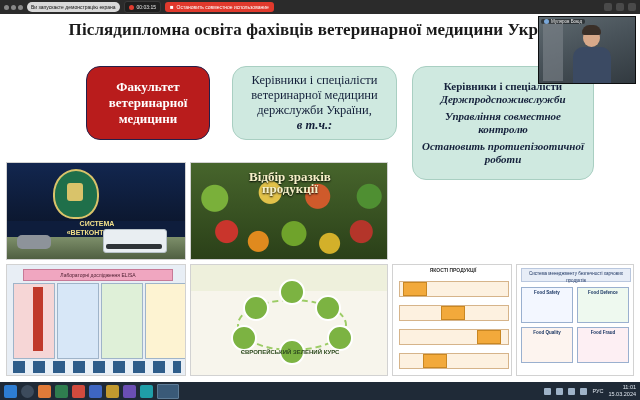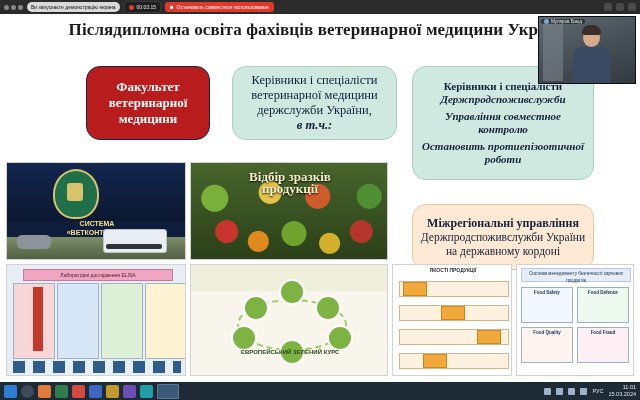--- a/index.html
+++ b/index.html
@@ -219,25 +219,20 @@
       <i>в т.ч.:</i>
     </div>
 
     <div class="box box-derzh">
       <span class="l1">Керівники і спеціалісти</span>
       <span class="l2">Держпродспоживслужби</span>
       <span class="sub">Управління совместное контролю</span>
       <span class="sub">Остановить протиепізоотичної роботи</span>
     </div>
 
-    <div class="box box-mizh">
-      <span class="hd">Міжрегіональні управління</span>
-      <span>Держпродспоживслужби України</span>
-      <span>на державному кордоні</span>
-    </div>
 
     <div class="ph ph-vet">
       <div class="vet-sky"></div>
       <div class="vet-badge"></div>
       <div class="vet-txt">СИСТЕМА</div>
       <div class="vet-txt" style="top:65px;">«ВЕТКОНТРОЛЬ»</div>
       <div class="vet-road"></div>
       <div class="vet-truck"></div>
       <div class="vet-car"></div>
     </div>

